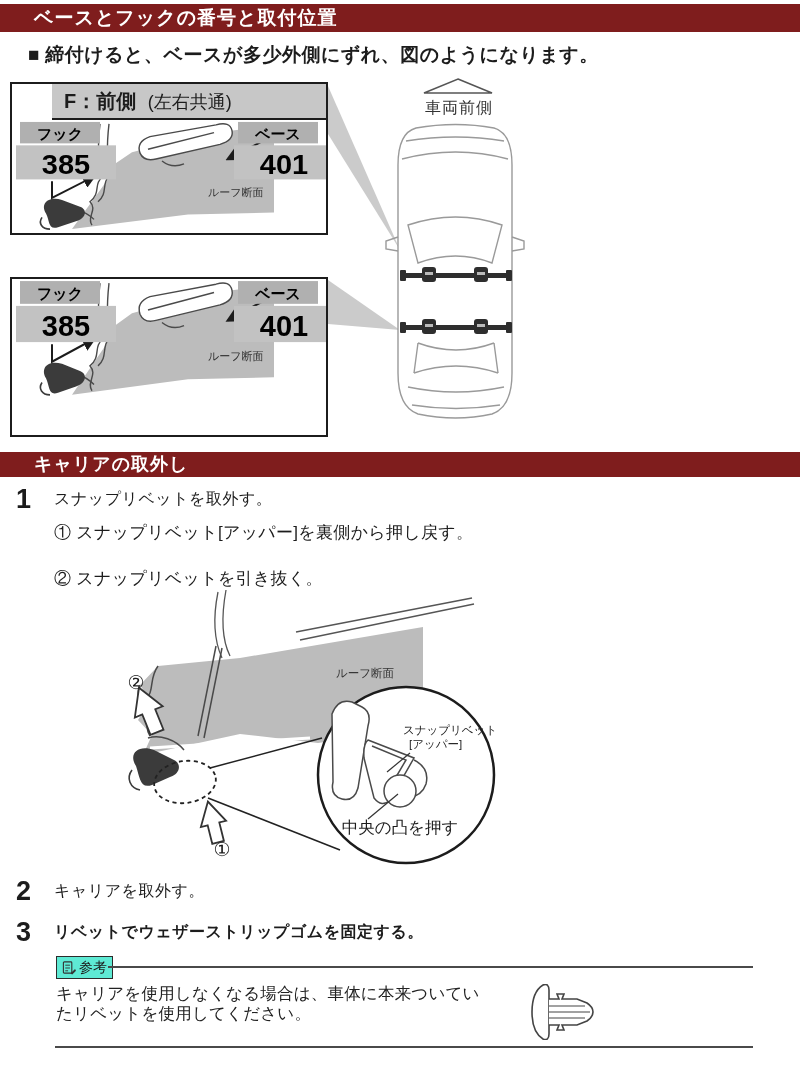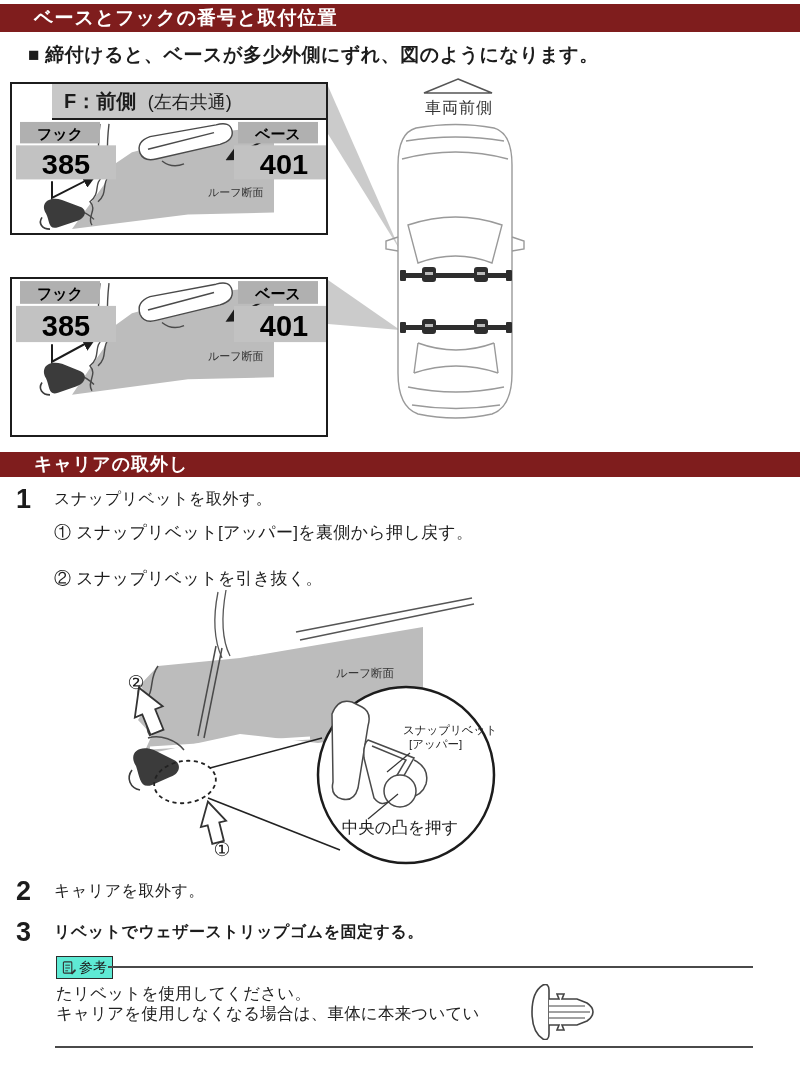--- a/index.html
+++ b/index.html
@@ -227,22 +227,22 @@
   <div id="note-tag">
     <svg width="14" height="16" viewBox="0 0 15 16">
       <rect x="1.5" y="1.5" width="9" height="12" rx="1" fill="none" stroke="#333" stroke-width="1.2"></rect>
       <path d="M3.5,5 h5 M3.5,8 h5 M3.5,11 h3" stroke="#333" stroke-width="1"></path>
       <path d="M9,14 L14,9 L15,11 L11,15 Z" fill="#333"></path>
     </svg>
     <span>参考</span>
   </div>
   <div class="hr" style="left:108px;top:966px;width:645px;"></div>
   <div id="note-text">
+    <div>キャリアを使用しなくなる場合は、車体に本来ついてい</div>
     <div>たリベットを使用してください。</div>
-    <div>キャリアを使用しなくなる場合は、車体に本来ついてい</div>
   </div>
   <svg class="abs" style="left:527px;top:984px;" width="82" height="56" viewBox="0 0 82 56">
     <g stroke="#444" stroke-width="1.6" fill="#fff">
       <path d="M16,1 C8,6 5,16 5,28 C5,40 8,50 16,55 C20,57 22,54 22,50 L22,6 C22,2 20,-1 16,1 Z"></path>
       <path d="M22,15 L32,15 L30,10 L37,10 L35,15 L50,15 L60,19 Q66,23 66,28 Q66,33 60,37 L50,41 L35,41 L37,46 L30,46 L32,41 L22,41"></path>
       <path d="M22,22 L58,22 M22,34 L58,34 M22,28 L63,28" fill="none" stroke-width="1.2"></path>
     </g>
   </svg>
   <div class="hr" style="left:55px;top:1046px;width:698px;"></div>
 

